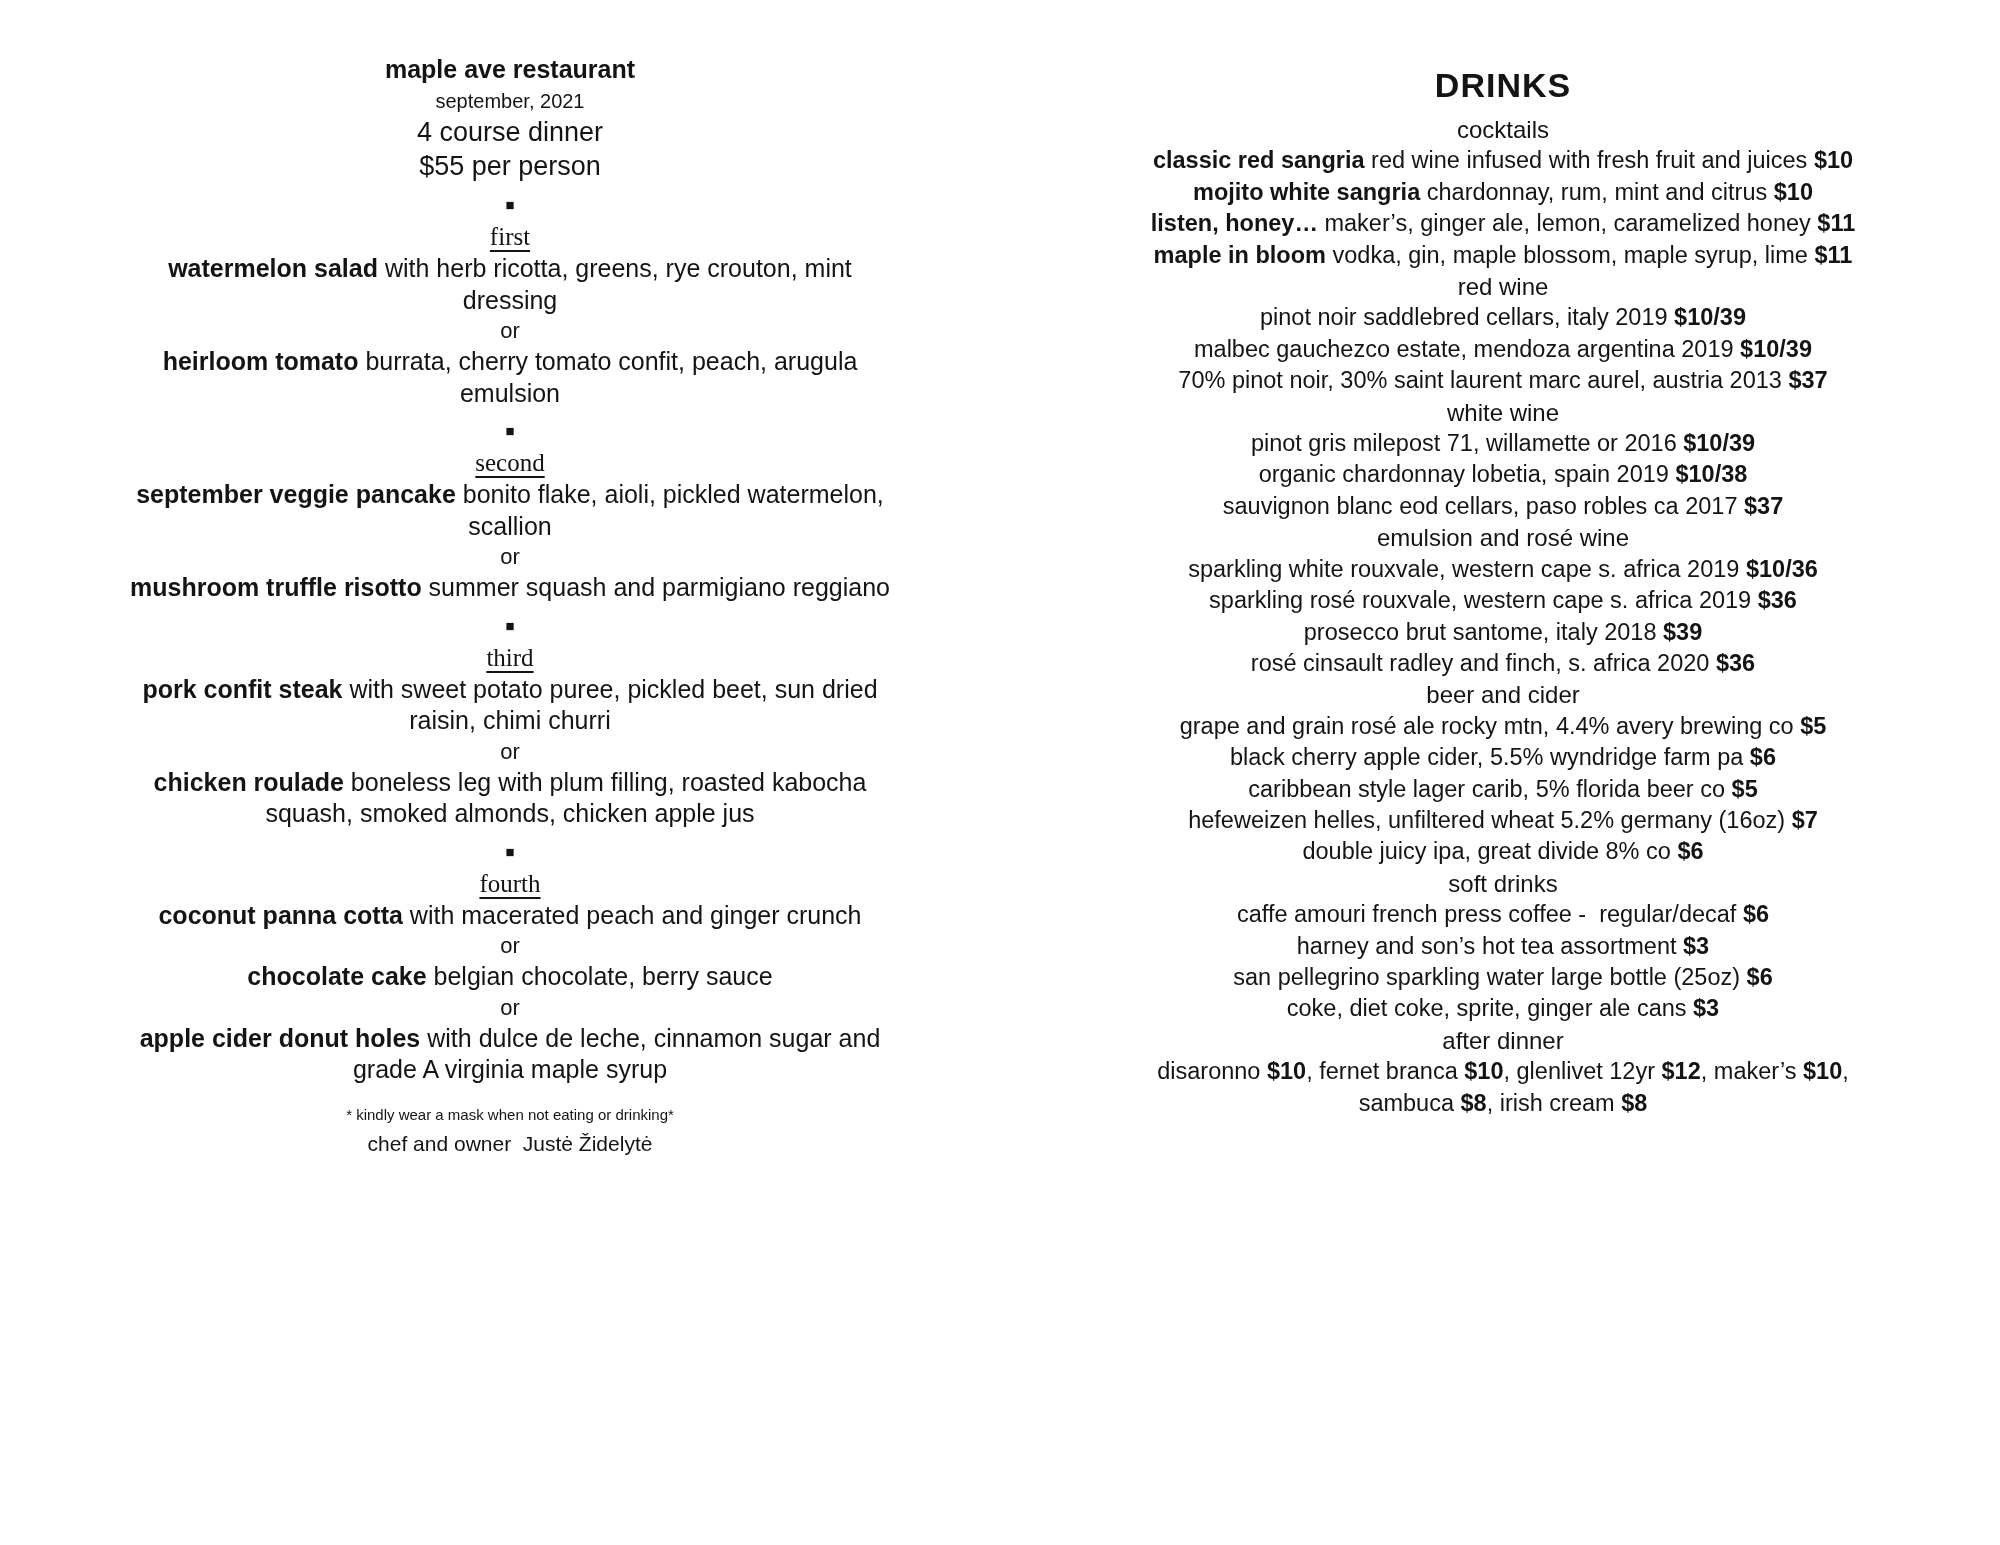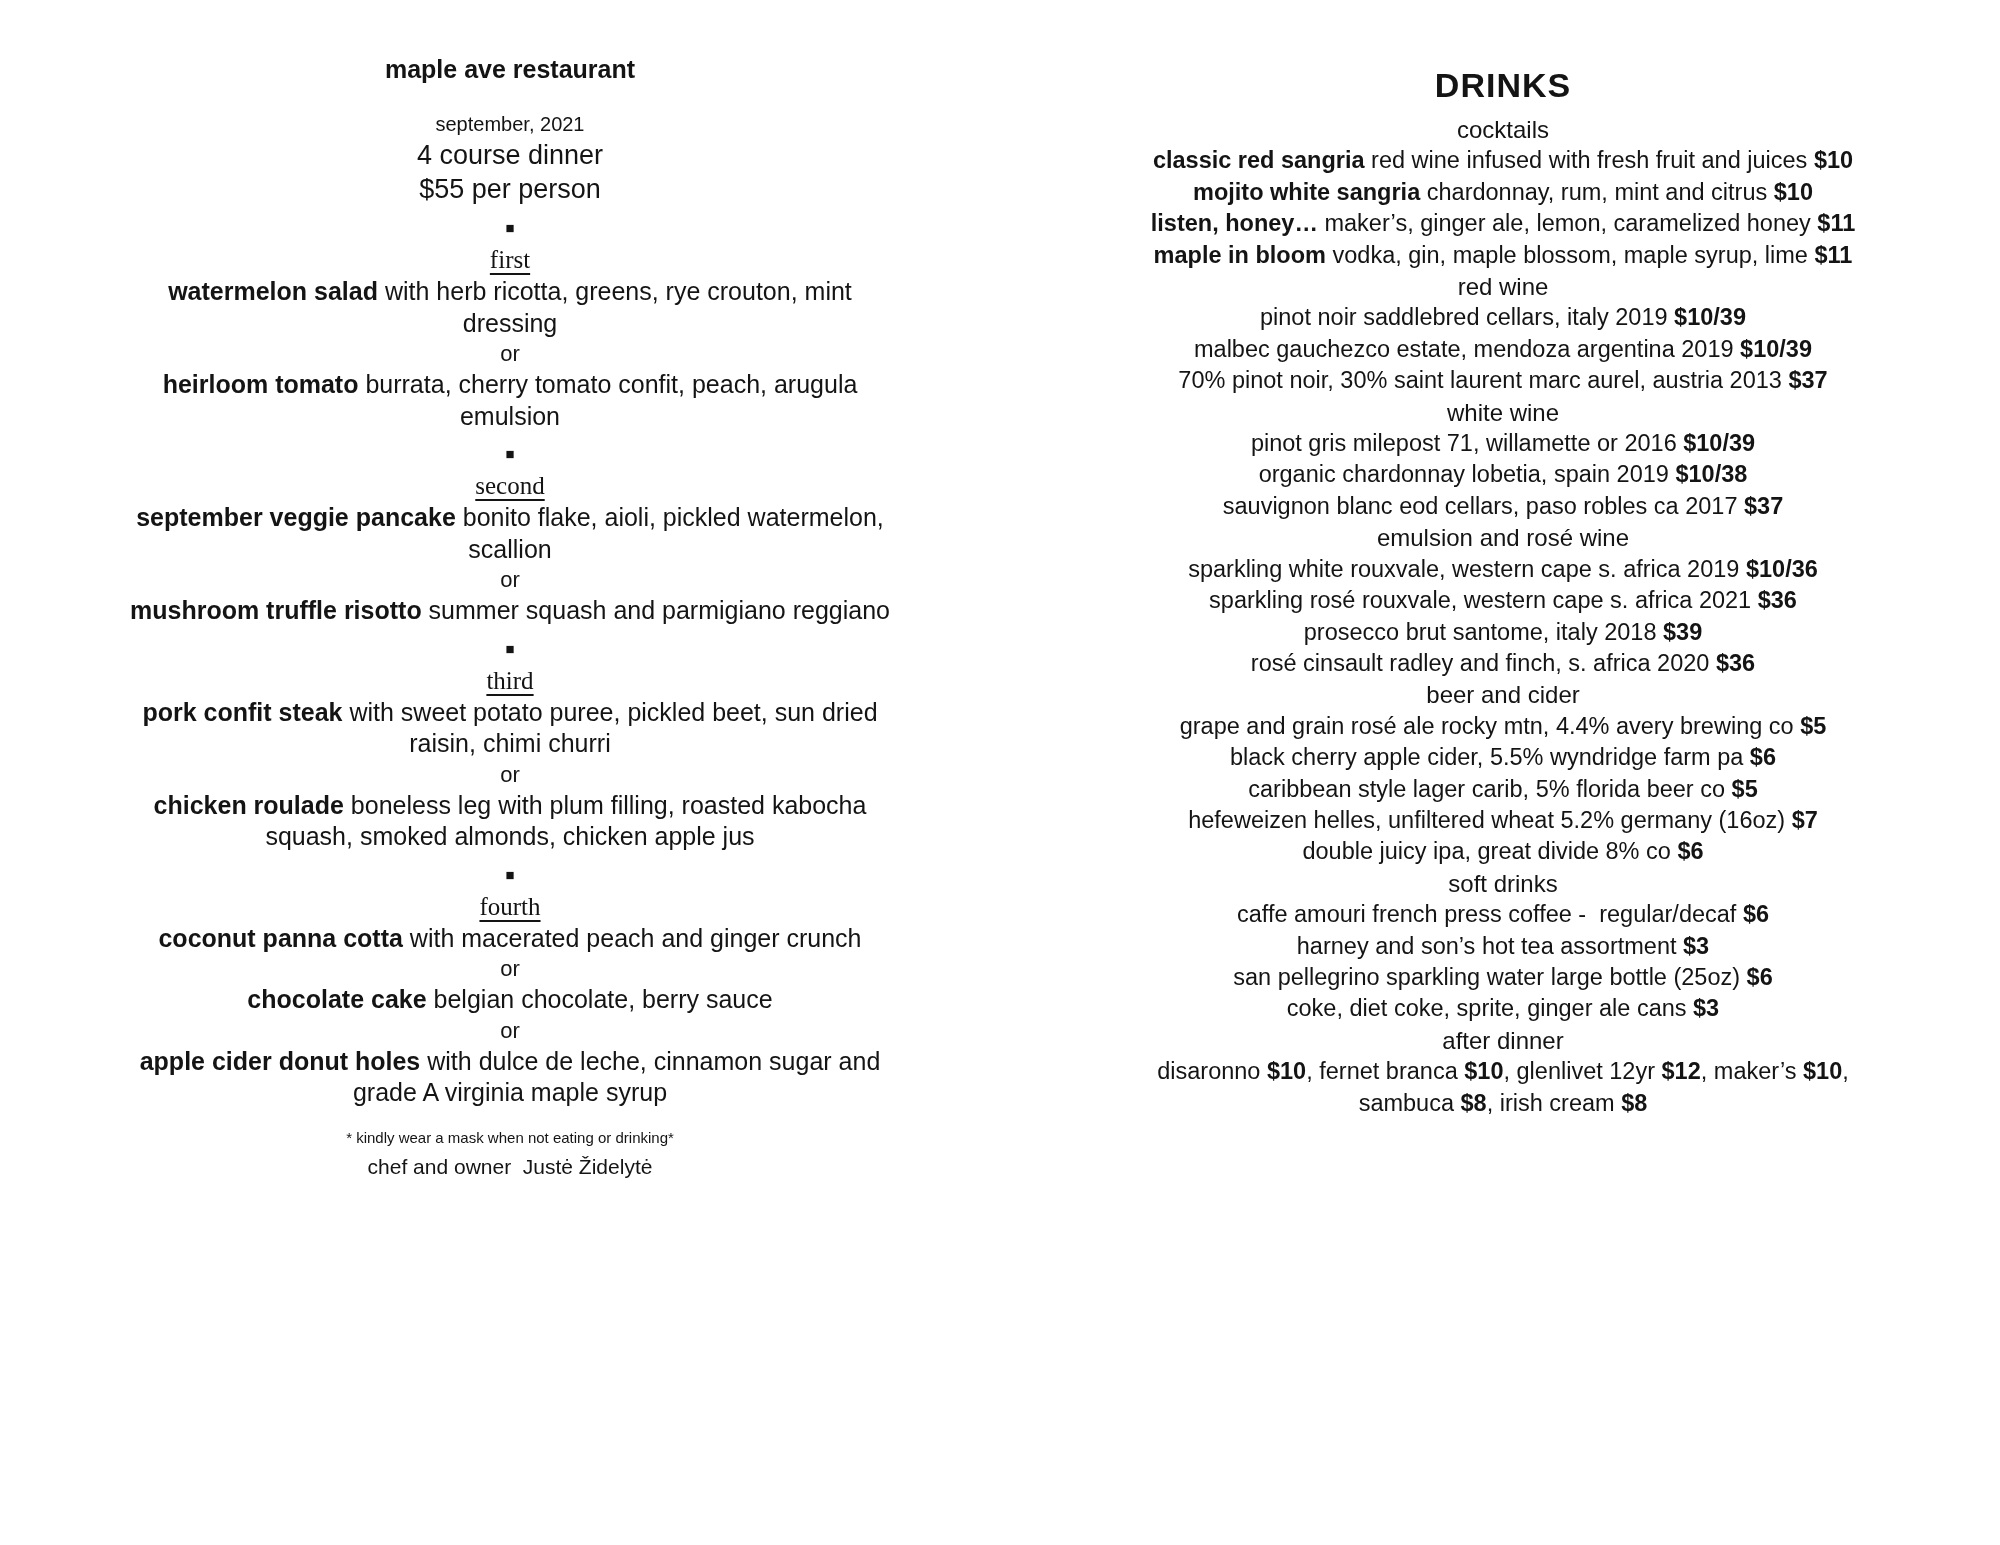--- a/index.html
+++ b/index.html
@@ -9,21 +9,21 @@
     position:relative; overflow:hidden;
     -webkit-font-smoothing:antialiased;
   }
   .b { font-weight:700; }
   .col { position:absolute; text-align:center; }
   .left-col  { left:70px;  top:52px; width:880px; }
   .right-col { left:1070px; top:50px; width:866px;margin-top:14px; }
 
   
   .title    { font-size:25px; font-weight:700; line-height:34px; }
-  .date     { font-size:20px; line-height:30px;margin-top:23px; }
+  .date     { font-size:20px; line-height:30px; }
   .subtitle { font-size:27px; line-height:33px; }
   .price    { font-size:27px; line-height:34px; }
   .bullet   { font-size:15px; line-height:28px; margin-top:8px; }
   .course-head { font-size:25px; line-height:32px; margin-top:2px;font-family:Liberation Serif, serif; }
   .u { text-decoration:underline; text-underline-offset:5px; text-decoration-thickness:1.5px; }
   .iline { font-size:25px; line-height:31.5px; }
   .or    { font-size:22px; line-height:30px; }
   .mask-note { font-size:15px; line-height:29px; margin-top:14px; }
   .chef-note { font-size:21px; line-height:29px; white-space:pre-wrap; }
 
@@ -110,21 +110,21 @@
   <div class="dline"><span>malbec gauchezco estate, mendoza argentina 2019 </span><span class="b">$10/39</span></div>
   <div class="dline"><span>70% pinot noir, 30% saint laurent marc aurel, austria 2013 </span><span class="b">$37</span></div>
 
   <div class="dline shead">white wine</div>
   <div class="dline"><span>pinot gris milepost 71, willamette or 2016 </span><span class="b">$10/39</span></div>
   <div class="dline"><span>organic chardonnay lobetia, spain 2019 </span><span class="b">$10/38</span></div>
   <div class="dline"><span>sauvignon blanc eod cellars, paso robles ca 2017 </span><span class="b">$37</span></div>
 
   <div class="dline shead">emulsion and rosé wine</div>
   <div class="dline"><span>sparkling white rouxvale, western cape s. africa 2019 </span><span class="b">$10/36</span></div>
-  <div class="dline"><span>sparkling rosé rouxvale, western cape s. africa 2021 </span><span class="b">$36</span></div>
+  <div class="dline"><span>sparkling rosé rouxvale, western cape s. africa 2019 </span><span class="b">$36</span></div>
   <div class="dline"><span>prosecco brut santome, italy 2018 </span><span class="b">$39</span></div>
   <div class="dline"><span>rosé cinsault radley and finch, s. africa 2020 </span><span class="b">$36</span></div>
 
   <div class="dline shead">beer and cider</div>
   <div class="dline"><span>grape and grain rosé ale rocky mtn, 4.4% avery brewing co </span><span class="b">$5</span></div>
   <div class="dline"><span>black cherry apple cider, 5.5% wyndridge farm pa </span><span class="b">$6</span></div>
   <div class="dline"><span>caribbean style lager carib, 5% florida beer co </span><span class="b">$5</span></div>
   <div class="dline"><span>hefeweizen helles, unfiltered wheat 5.2% germany (16oz) </span><span class="b">$7</span></div>
   <div class="dline"><span>double juicy ipa, great divide 8% co </span><span class="b">$6</span></div>
 

